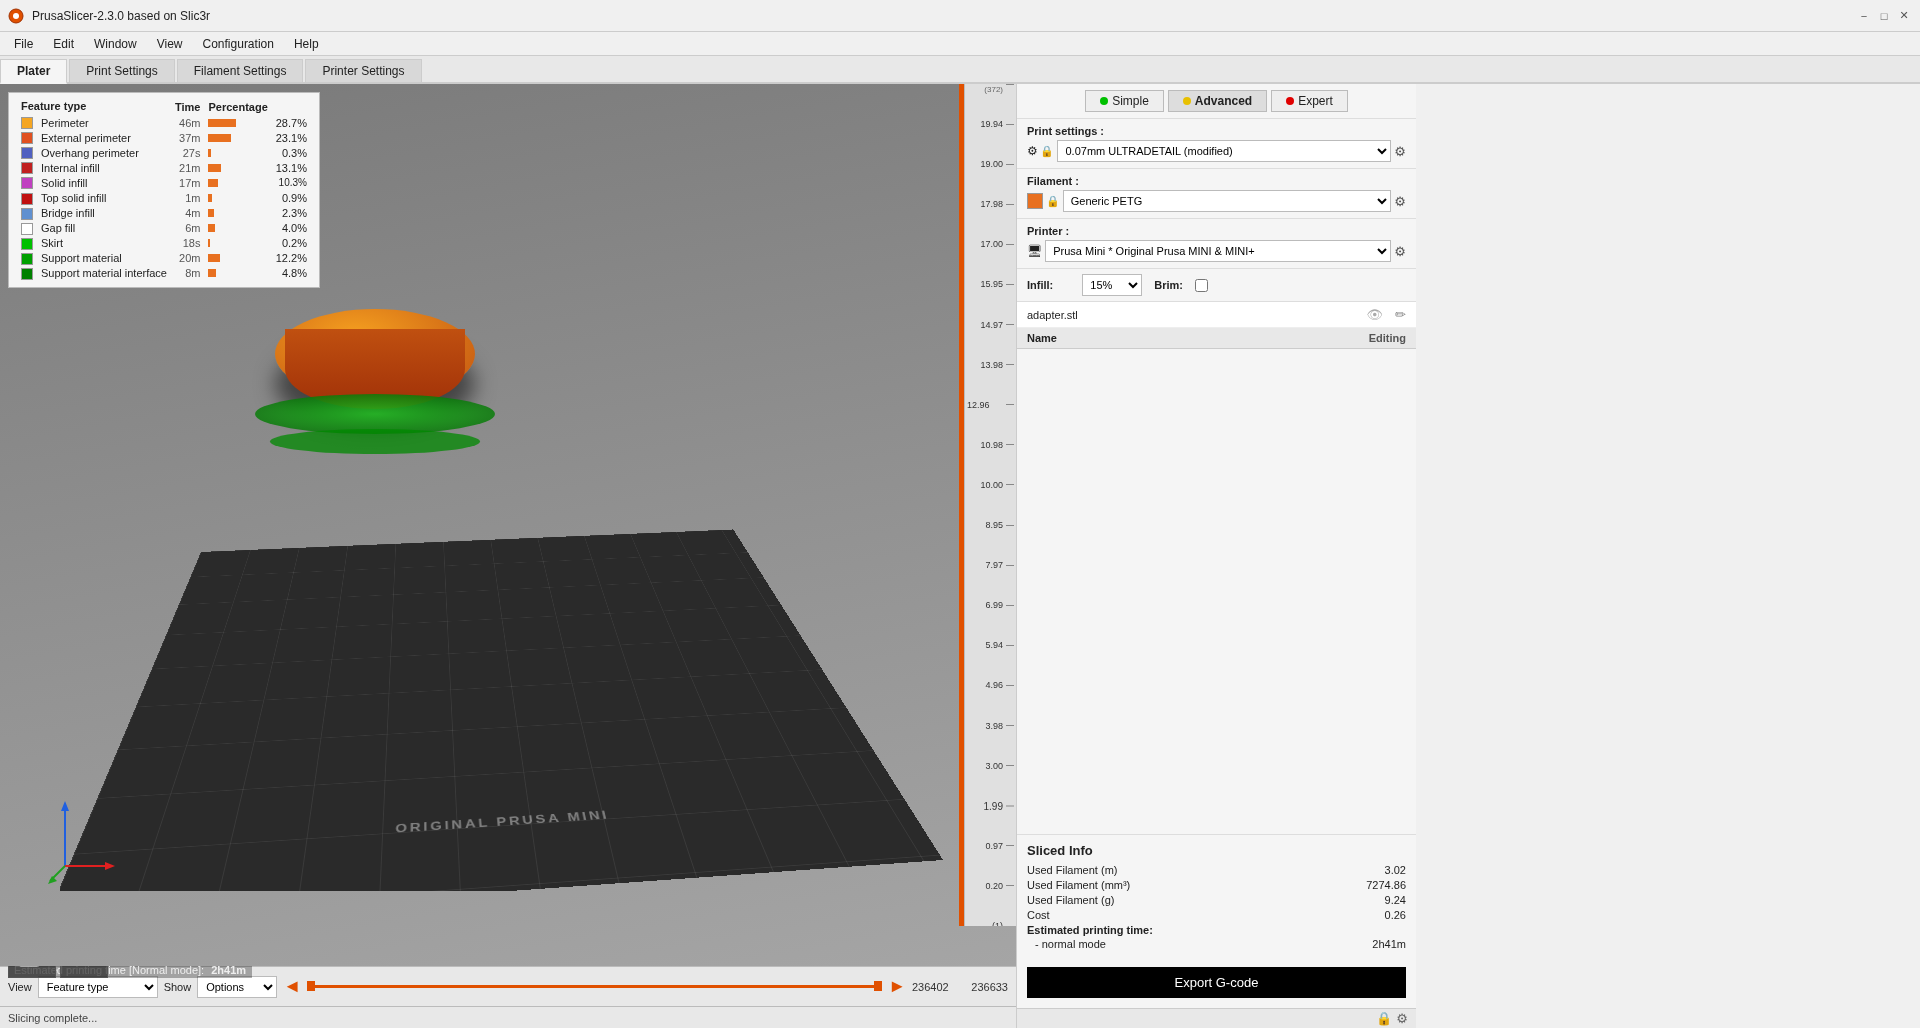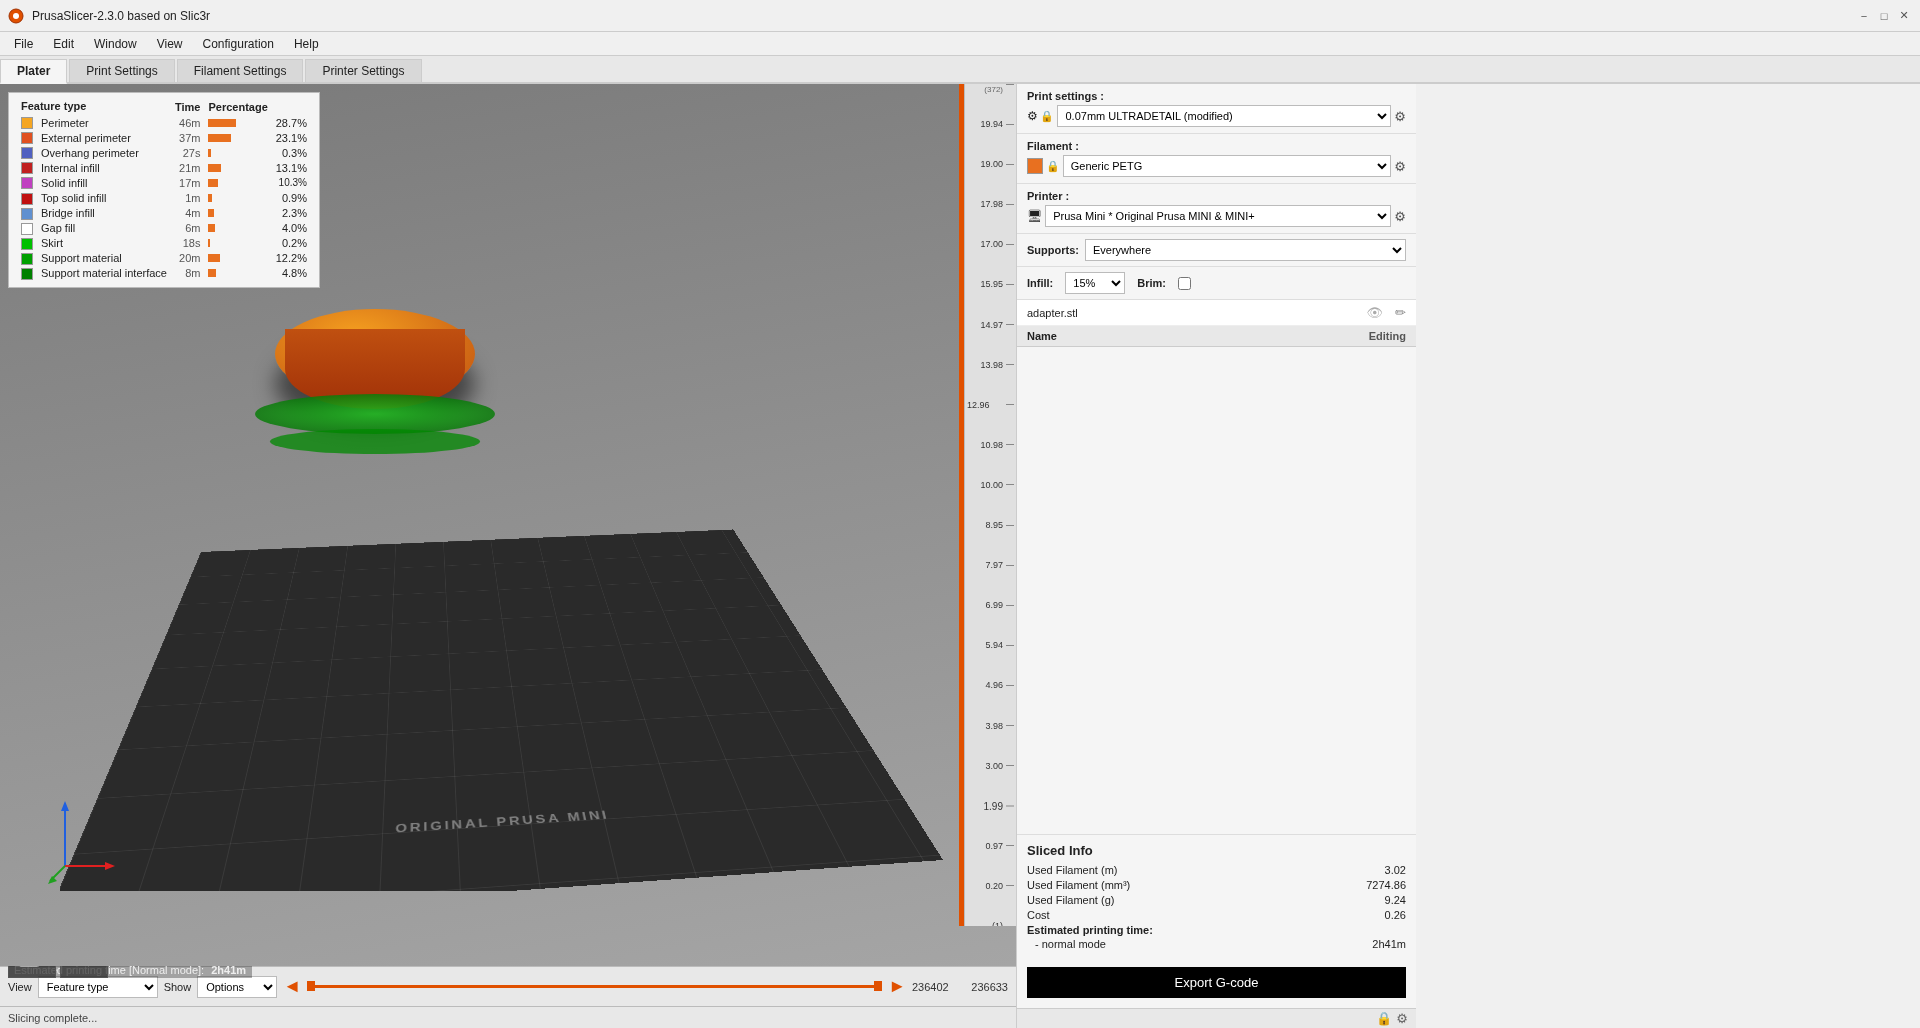--- a/index.html
+++ b/index.html
@@ -385,20 +385,34 @@
       <span style="font-size:11px;color:#333;min-width:45px;text-align:right;">236633</span>
     </div>
 
     <div id="statusbar">
       <span>Slicing complete...</span>
     </div>
   </div>
 
   <div id="right-panel">
 
+    <div id="mode-buttons">
+    <div class="mode-btn">
+          <span class="mode-dot" style="background:#00c000;"></span>
+          <span>Simple</span>
+        </div>
+        <div class="mode-btn active">
+          <span class="mode-dot" style="background:#e8c000;"></span>
+          <span>Advanced</span>
+        </div>
+        <div class="mode-btn">
+          <span class="mode-dot" style="background:#e00000;"></span>
+          <span>Expert</span>
+        </div>
+      </div>
 
     <div id="print-settings-section" style="padding:6px 10px;border-bottom:1px solid #ddd;">
       <div style="font-size:11px;font-weight:bold;margin-bottom:3px;">Print settings :</div>
       <div style="display:flex;align-items:center;gap:3px;">
         <span style="font-size:12px;">⚙</span>
         <span style="font-size:11px;">🔒</span>
         <select style="flex:1;height:22px;border:1px solid #bbb;background:white;font-size:11px;padding:0 3px;">
           <option>0.07mm ULTRADETAIL (modified)</option>
         </select>
         <span style="font-size:13px;cursor:pointer;color:#555;">⚙</span>
@@ -421,30 +435,24 @@
       <div style="font-size:11px;font-weight:bold;margin-bottom:3px;">Printer :</div>
       <div style="display:flex;align-items:center;gap:3px;">
         <span style="font-size:12px;">🖥</span>
         <select style="flex:1;height:22px;border:1px solid #bbb;background:white;font-size:11px;padding:0 3px;">
           <option>Prusa Mini * Original Prusa MINI &amp; MINI+</option>
         </select>
         <span style="font-size:13px;cursor:pointer;color:#555;">⚙</span>
       </div>
     </div>
 
-    <div style="padding:5px 10px;border-bottom:1px solid #ddd;display:flex;align-items:center;gap:6px;">
-      <span style="font-size:11px;font-weight:bold;">Supports:</span>
-      <select style="flex:1;height:22px;border:1px solid #bbb;background:white;font-size:11px;padding:0 3px;">
-        <option>Everywhere</option>
-      </select>
-    </div>
 
     <div style="padding:5px 10px;border-bottom:1px solid #ddd;display:flex;align-items:center;gap:12px;">
       <span style="font-size:11px;font-weight:bold;">Infill:</span>
-      <select style="height:22px;border:1px solid #bbb;background:white;font-size:11px;padding:0 3px;min-width:60px;">
+      <select style="height:22px;border:1px solid #bbb;background:white;font-size:11px;padding:0 3px;min-width:60px;margin-left:17px;">
         <option>15%</option>
       </select>
       <span style="font-size:11px;font-weight:bold;">Brim:</span>
       <input type="checkbox" style="margin: 0px;">
     </div>
 
     <div style="display:flex;align-items:center;padding:5px 10px;font-size:11px;border-bottom:1px solid #eee;background:#fff;">
       <span style="flex:1;">adapter.stl</span>
       <span style="color:#aaa;cursor:pointer;margin-right:12px;font-size:13px;">👁</span>
       <span style="color:#888;cursor:pointer;font-size:13px;">✏</span>

